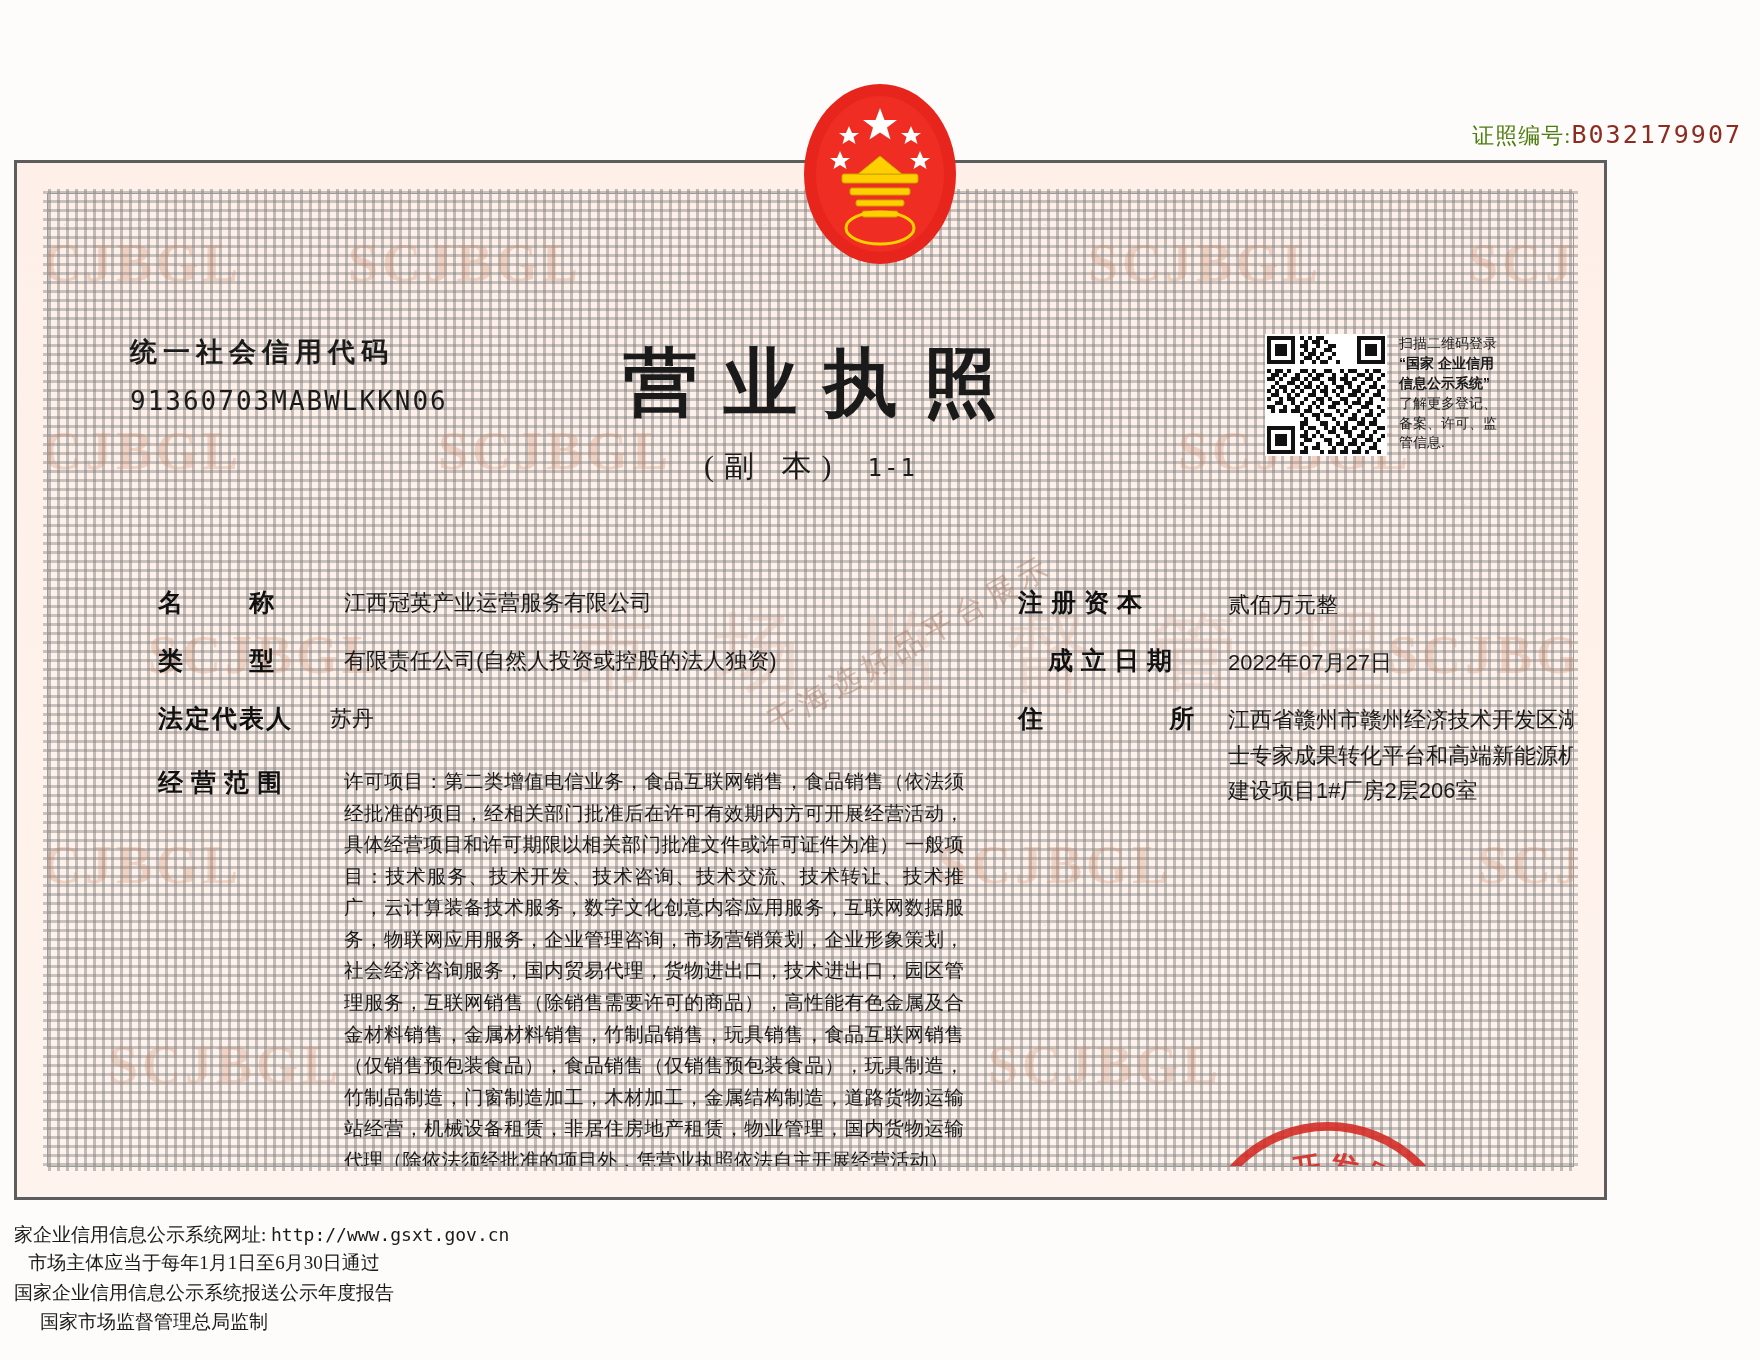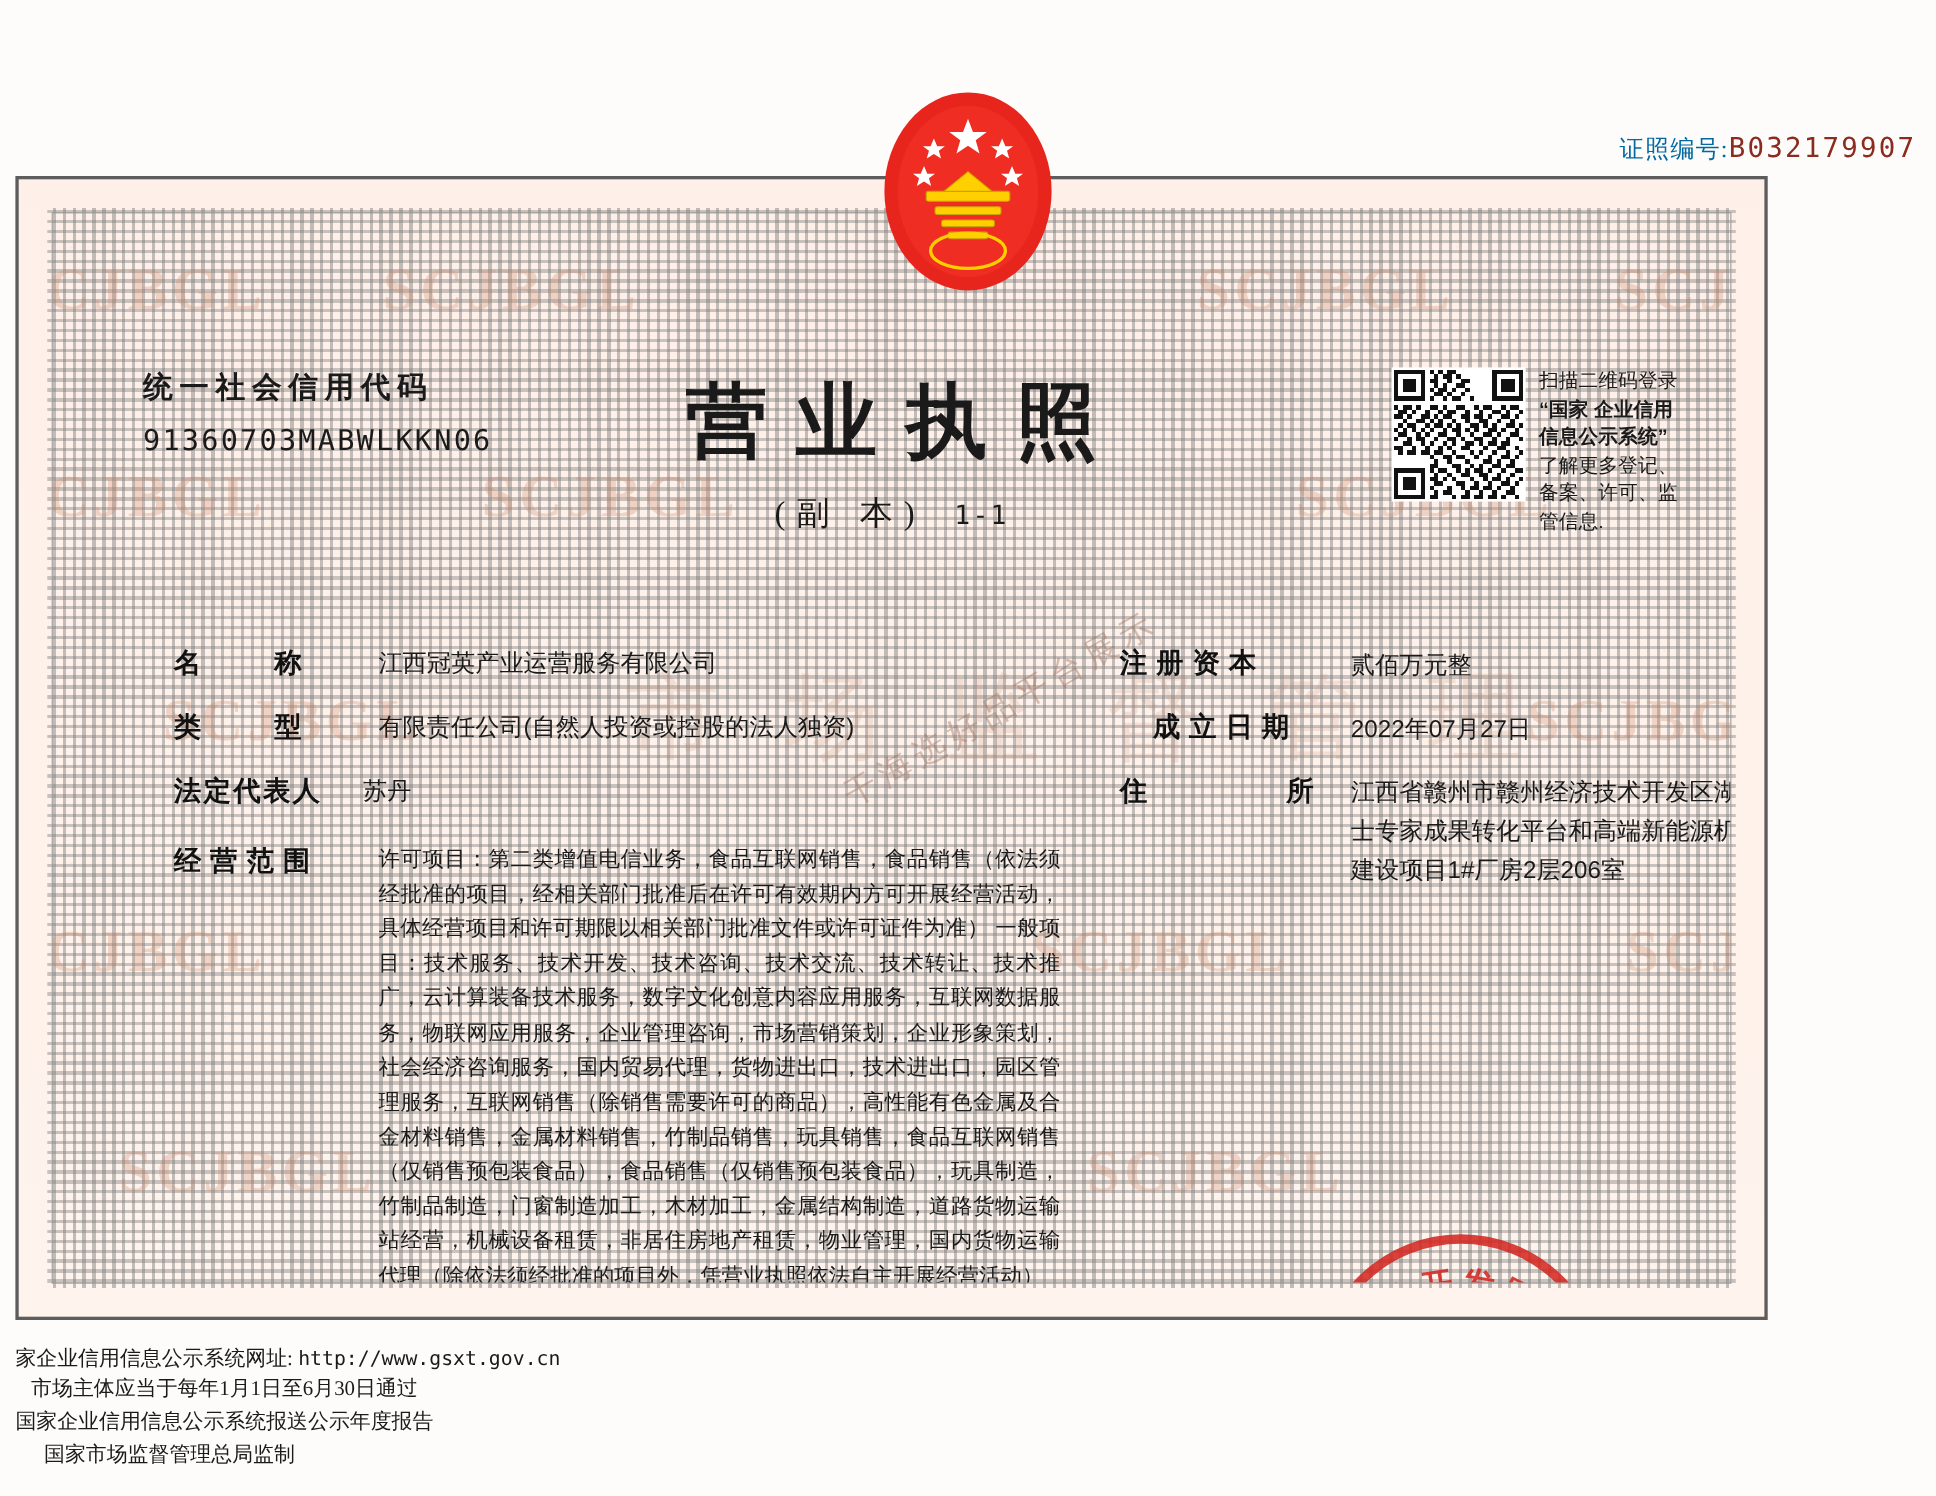--- a/index.html
+++ b/index.html
@@ -27,21 +27,21 @@
   #cert-no {
     position: absolute;
     right: 18px;
     top: 120px;
     font-size: 22px;
     letter-spacing: 1px;
     color: #262626;
     font-family: "Liberation Serif", "DejaVu Serif", serif;
     white-space: nowrap;
   }
-  #cert-no .label { color: #0369a1; }
+  #cert-no .label { color: #4d7c0f; }
   #cert-no .value {
     font-family: "DejaVu Sans Mono", "Liberation Mono", monospace;
     color: #8c2b20;
     font-size: 25px;
     letter-spacing: 2px;
   }
 
   
   #frame {
     position: absolute;
@@ -182,21 +182,21 @@
     z-index: 5;
   }
   #qr-code {
     width: 118px;
     height: 118px;
     background: #fff;
     padding: 2px;
   }
   #qr-note {
     margin-left: 12px;
-    font-size: 18px;
+    font-size: 14px;
     line-height: 1.42;
     color: #1a1a1a;
     font-family: "Liberation Sans", sans-serif;
     width: 126px;
   }
   #qr-note .em { font-weight: bold; }
 
   
   .field-label {
     position: absolute;

